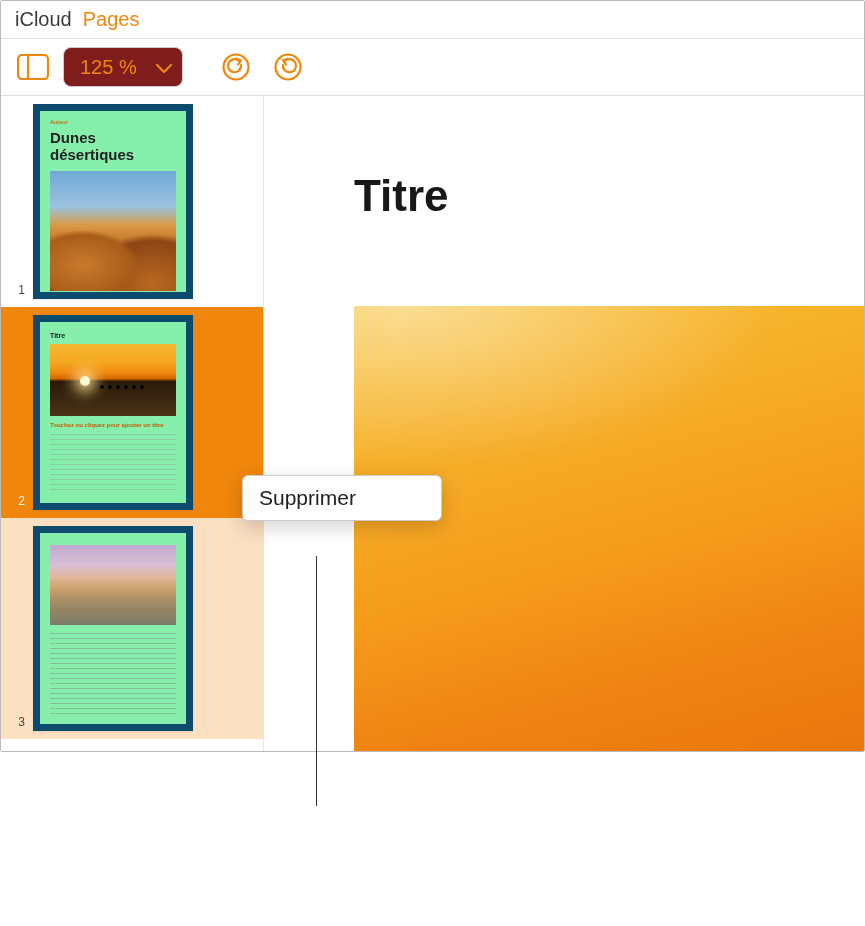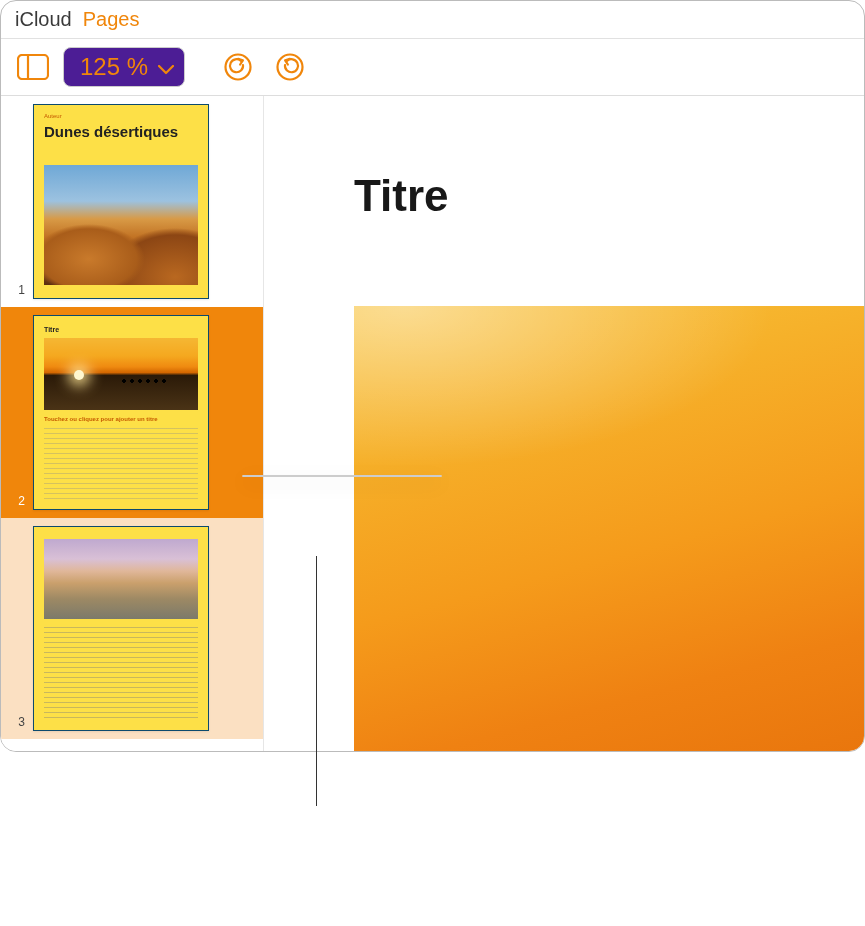--- a/index.html
+++ b/index.html
@@ -8,21 +8,21 @@
     background: #fff;
     width: 865px;
     height: 926px;
     overflow: hidden;
     position: relative;
   }
   .container {
     width: 865px;
     height: 752px;
     border: 1px solid #bbb;
-    border-radius: 16px;
+    border-radius: 2px;
     overflow: hidden;
     position: relative;
     background: #fff;
   }
   
   .titlebar {
     height: 38px;
     display: flex;
     align-items: center;
     padding: 0 14px;
@@ -50,24 +50,24 @@
   }
   .zoom-select {
     height: 40px;
     min-width: 120px;
     border: 1px solid #ccc;
     border-radius: 8px;
     display: flex;
     align-items: center;
     justify-content: space-between;
     padding: 0 10px 0 16px;
-    font-size: 24px;
+    font-size: 20px;
     color: #f0860b;
     cursor: pointer;
-    background: #4c1d95;
+    background: #7f1d1d;
   }
   .zoom-select .chev { margin-left: 10px; }
   .hist-btns { display: flex; gap: 18px; margin-left: 24px; }
   .hist-btn {
     width: 34px; height: 34px; border-radius: 50%;
     display:flex;align-items:center;justify-content:center;
     background: transparent; border: none; cursor: pointer;
   }
 
   
@@ -119,23 +119,23 @@
     gap: 8px;
   }
   .thumb-row .num {
     font-size: 12px;
     color: #444;
     width: 14px;
     text-align: right;
     padding-bottom: 2px;
   }
   .thumb {
-    width: 176px;
-    background: #fde047;
-    border: 1px solid #0c4a6e;
+    width: 160px;
+    background: #86efac;
+    border: 7px solid #0c4a6e;
     box-shadow: 0 1px 2px rgba(0,0,0,0.08);
     position: relative;
   }
   .thumb.t1 { height: 195px; }
   .thumb.t2 { height: 195px; }
   .thumb.t3 { height: 205px; }
   .thumb-row.selected {
     background: #f0860b;
   }
   .thumb-row.selected .num { color: #fff; }
@@ -332,17 +332,18 @@
     <div class="canvas">
       <div class="canvas-inner">
         <div class="page-title">Titre</div>
         <div class="page-image"></div>
       </div>
     </div>
 
   </div>
 
   <div class="ctx-menu">
+    <div class="ctx-item">Supprimer</div>
   </div>
 
 </div>
 
 <div class="callout"></div>
 
 </body></html>

